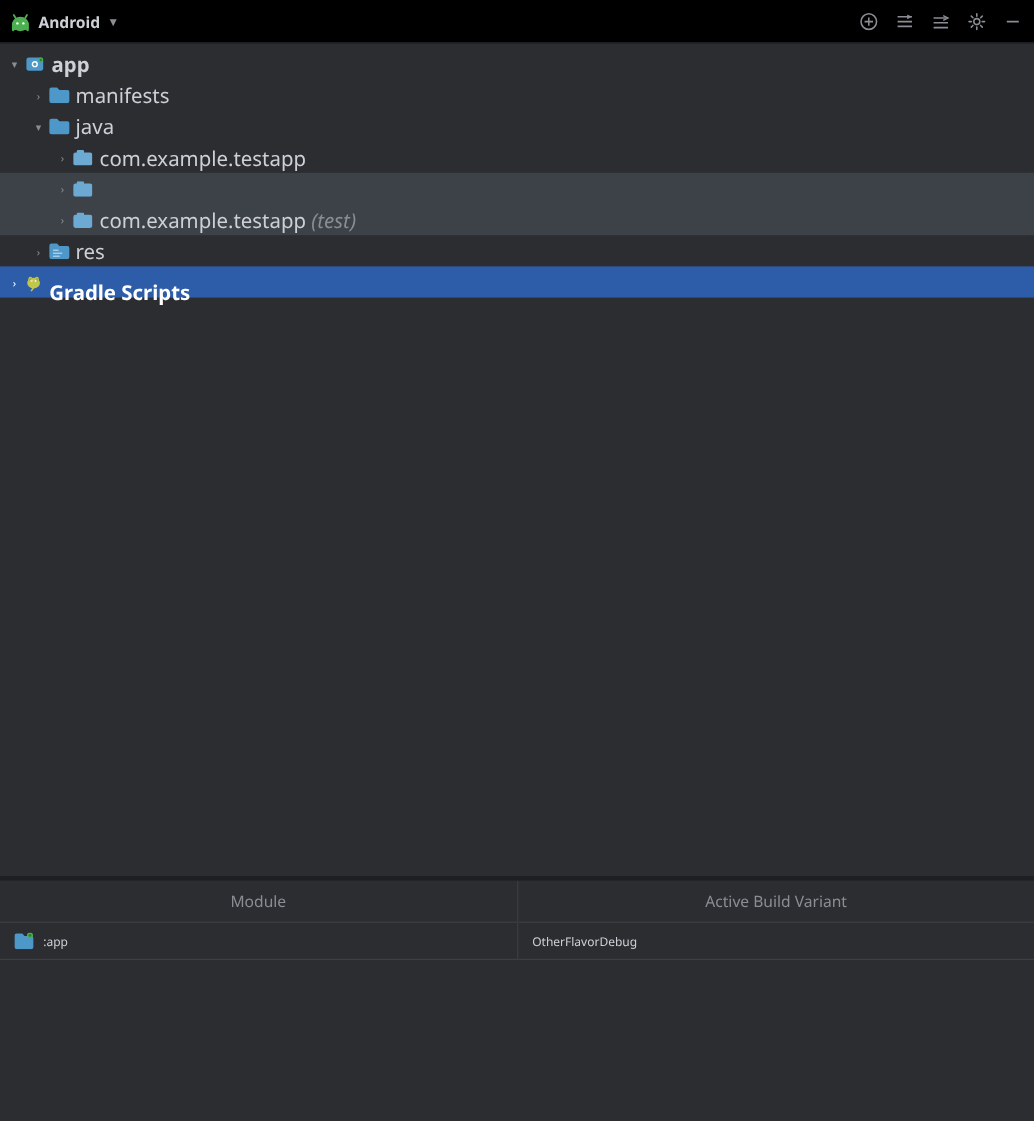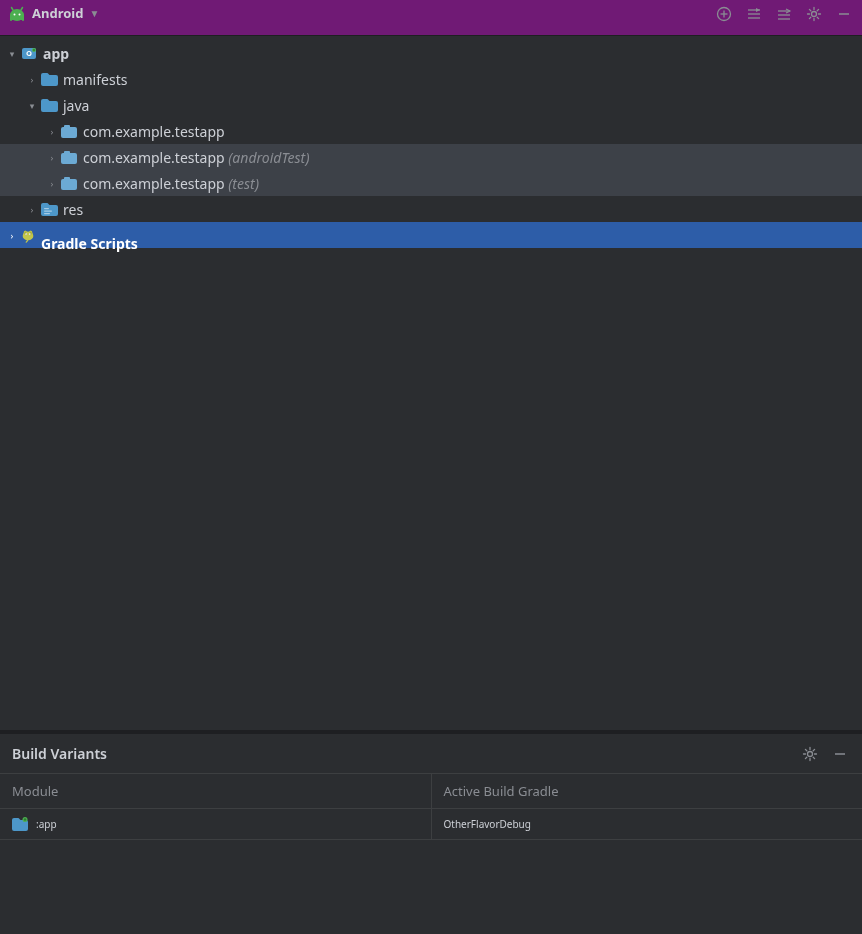--- a/index.html
+++ b/index.html
@@ -19,24 +19,24 @@
     .top-panel {
       flex: 1;
       display: flex;
       flex-direction: column;
       overflow: hidden;
     }
 
     
     .panel-header {
       display: flex;
-      align-items: flex-start;
+      align-items: center;
       justify-content: space-between;
       padding: 4px 8px;
-      background: #701a75;
+      background: #000000;
       border-bottom: 1px solid #1e1f22;
       height: 36px;
     }
 
     .panel-header-left {
       display: flex;
       align-items: center;
       gap: 6px;
     }
 
@@ -120,21 +120,21 @@
       height: 18px;
       margin-right: 5px;
       flex-shrink: 0;
       display: inline-flex;
       align-items: center;
       justify-content: center;
     }
 
     .item-label {
       color: #cdd0d6;
-      font-size: 14px;
+      font-size: 17px;
     }
 
     .item-label .secondary {
       color: #8a8d93;
       font-style: italic;
     }
 
     
     .gradle-icon {
       width: 16px;
@@ -186,21 +186,21 @@
     .bv-table {
       width: 100%;
       border-collapse: collapse;
     }
 
     .bv-table thead tr {
       border-bottom: 1px solid #3d3f41;
     }
 
     .bv-table th {
-      text-align: left;
+      text-align: center;
       padding: 8px 12px;
       font-weight: 400;
       font-size: 13px;
       color: #8a8d93;
       background: #2b2d30;
       border-right: 1px solid #3d3f41;
     }
 
     .bv-table th:last-child { border-right: none; }
 
@@ -349,24 +349,20 @@
 
     <div class="tree-item" style="padding-left:4px; background:#3d4148;">
       <span class="indent" style="width:40px;"></span>
       <span class="chevron">›</span>
       <span class="item-icon">
         <svg width="16" height="13" viewBox="0 0 16 13">
           <rect x="0" y="2" width="16" height="11" rx="2" fill="#6caad4"></rect>
           <rect x="3" y="0" width="6" height="3" rx="1" fill="#6caad4"></rect>
         </svg>
       </span>
-      <span class="item-label">
-        <span>com.example.testapp</span>
-        <span class="secondary"> (androidTest)</span>
-      </span>
     </div>
 
     <div class="tree-item" style="padding-left:4px; background:#3d4148;">
       <span class="indent" style="width:40px;"></span>
       <span class="chevron">›</span>
       <span class="item-icon">
         <svg width="16" height="13" viewBox="0 0 16 13">
           <rect x="0" y="2" width="16" height="11" rx="2" fill="#6caad4"></rect>
           <rect x="3" y="0" width="6" height="3" rx="1" fill="#6caad4"></rect>
         </svg>
@@ -412,42 +408,26 @@
       </span>
       <span class="item-label" style="color:white; font-weight:700;">Gradle Scripts</span>
     </div>
 
   </div>
 </div>
 
 <div class="panel-divider"></div>
 
 <div class="bottom-panel">
-  <div class="bottom-panel-header">
-    <span class="bottom-panel-title">Build Variants</span>
-    <div class="bottom-panel-icons">
-      <span class="header-icon-btn">
-        <svg width="16" height="16" viewBox="0 0 16 16" fill="none">
-          <circle cx="8" cy="8" r="2.5" stroke="#8a8d93" stroke-width="1.3"></circle>
-          <path d="M8 1.5v2M8 12.5v2M1.5 8h2M12.5 8h2M3.4 3.4l1.4 1.4M11.2 11.2l1.4 1.4M3.4 12.6l1.4-1.4M11.2 4.8l1.4-1.4" stroke="#8a8d93" stroke-width="1.3" stroke-linecap="round"></path>
-        </svg>
-      </span>
-      <span class="header-icon-btn">
-        <svg width="16" height="16" viewBox="0 0 16 16">
-            <line x1="3" y1="8" x2="13" y2="8" stroke="#8a8d93" stroke-width="1.5"></line>
-          </svg>
-      </span>
-    </div>
-  </div>
 
   <table class="bv-table">
     <thead>
       <tr>
         <th class="col-module">Module</th>
-        <th class="col-variant">Active Build Gradle</th>
+        <th class="col-variant">Active Build Variant</th>
       </tr>
     </thead>
     <tbody id="bv-tbody">
     <tr>
           <td>
     <div class="module-cell">
       <svg width="16" height="14" viewBox="0 0 16 14">
         <path d="M0 3 Q0 1 2 1 L6 1 Q7 1 7.5 2 L8.5 3 L14 3 Q16 3 16 5 L16 12 Q16 14 14 14 L2 14 Q0 14 0 12 Z" fill="#4d97c9"></path>
         <circle cx="13" cy="2.5" r="2.5" fill="#4caf50"></circle>
         <circle cx="13" cy="2.5" r="1.2" fill="#2e7d32"></circle>

